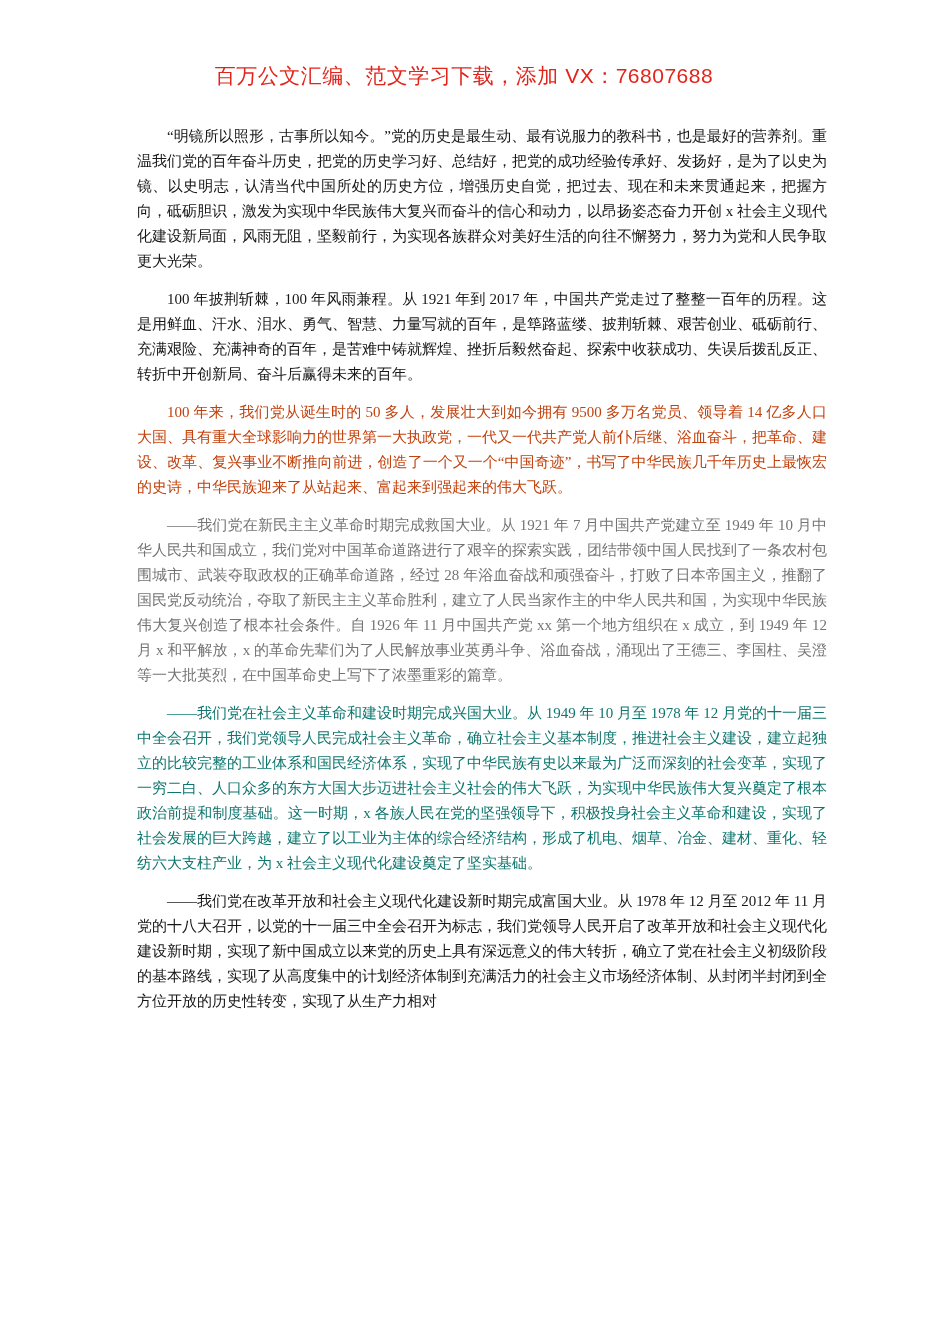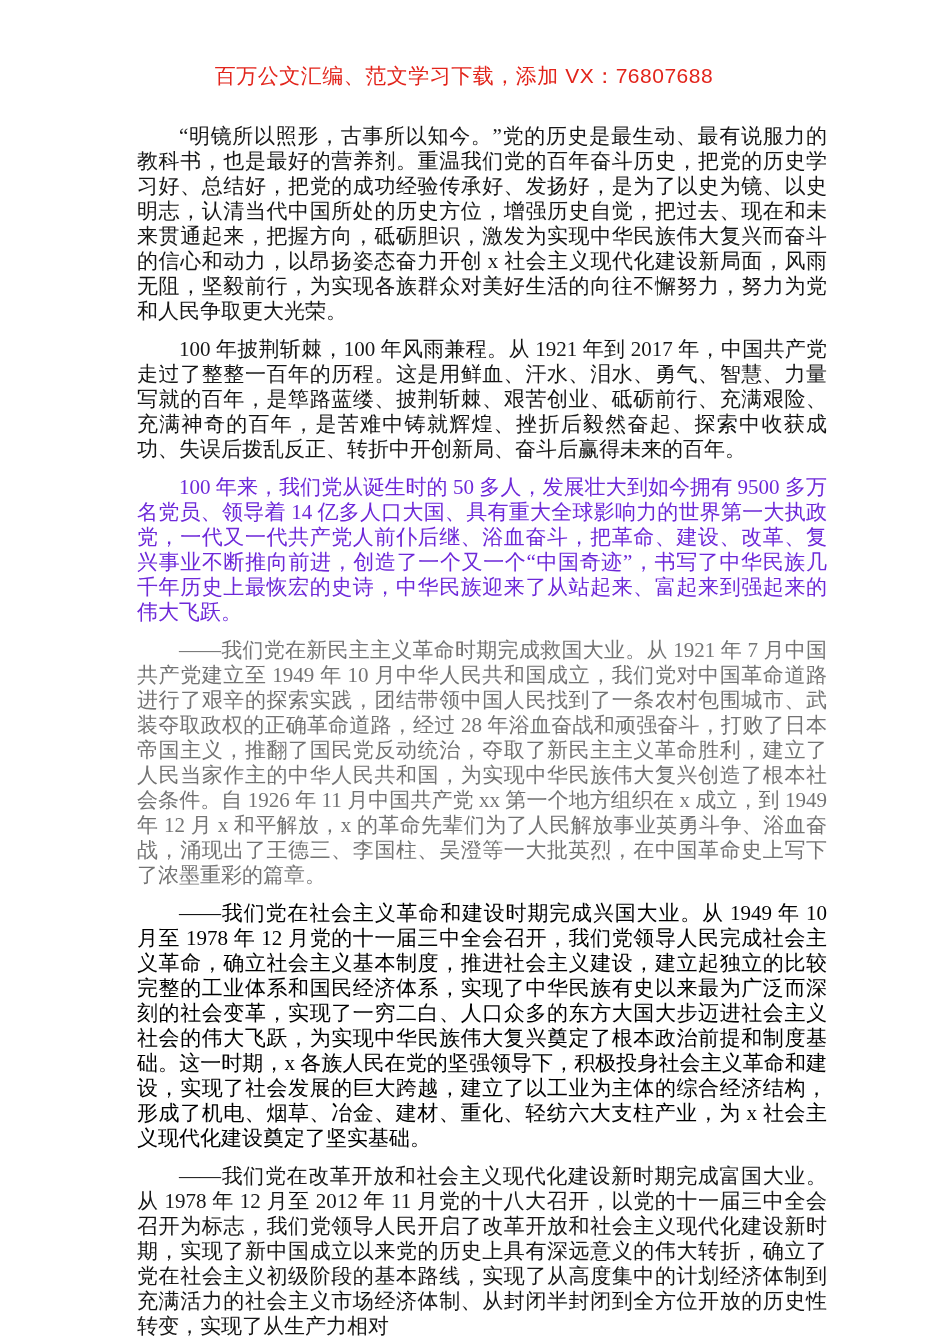--- a/index.html
+++ b/index.html
@@ -25,36 +25,36 @@
     letter-spacing: 0.5px;
   }
   .doc-body {
     position: absolute;
     top: 124px;
     left: 137px;
     width: 690px;
   }
   .para {
     margin: 0 0 13px 0;
-    font-size: 21px;
+    font-size: 15px;
     line-height: 25px;
     color: #161616;
     text-align: justify;
     text-indent: 2em;
     word-break: break-all;
     font-family: "Liberation Serif", "DejaVu Serif", serif;
   }
   .para:last-child { margin-bottom: 0; }
 </style>
 </head>
 <body>
 
 <div class="page">
   <div class="watermark" style="color: rgb(226, 36, 27);">百万公文汇编、范文学习下载，添加 VX：76807688</div>
   <div class="doc-body">
       <p class="para" style="color: rgb(22, 22, 22);">“明镜所以照形，古事所以知今。”党的历史是最生动、最有说服力的教科书，也是最好的营养剂。重温我们党的百年奋斗历史，把党的历史学习好、总结好，把党的成功经验传承好、发扬好，是为了以史为镜、以史明志，认清当代中国所处的历史方位，增强历史自觉，把过去、现在和未来贯通起来，把握方向，砥砺胆识，激发为实现中华民族伟大复兴而奋斗的信心和动力，以昂扬姿态奋力开创 x 社会主义现代化建设新局面，风雨无阻，坚毅前行，为实现各族群众对美好生活的向往不懈努力，努力为党和人民争取更大光荣。</p>
       <p class="para" style="color: rgb(22, 22, 22);">100 年披荆斩棘，100 年风雨兼程。从 1921 年到 2017 年，中国共产党走过了整整一百年的历程。这是用鲜血、汗水、泪水、勇气、智慧、力量写就的百年，是筚路蓝缕、披荆斩棘、艰苦创业、砥砺前行、充满艰险、充满神奇的百年，是苦难中铸就辉煌、挫折后毅然奋起、探索中收获成功、失误后拨乱反正、转折中开创新局、奋斗后赢得未来的百年。</p>
-      <p class="para" style="color: #6d28d9;">100 年来，我们党从诞生时的 50 多人，发展壮大到如今拥有 9500 多万名党员、领导着 14 亿多人口大国、具有重大全球影响力的世界第一大执政党，一代又一代共产党人前仆后继、浴血奋斗，把革命、建设、改革、复兴事业不断推向前进，创造了一个又一个“中国奇迹”，书写了中华民族几千年历史上最恢宏的史诗，中华民族迎来了从站起来、富起来到强起来的伟大飞跃。</p>
+      <p class="para" style="color: #c2410c;">100 年来，我们党从诞生时的 50 多人，发展壮大到如今拥有 9500 多万名党员、领导着 14 亿多人口大国、具有重大全球影响力的世界第一大执政党，一代又一代共产党人前仆后继、浴血奋斗，把革命、建设、改革、复兴事业不断推向前进，创造了一个又一个“中国奇迹”，书写了中华民族几千年历史上最恢宏的史诗，中华民族迎来了从站起来、富起来到强起来的伟大飞跃。</p>
       <p class="para" style="color: #737373;">——我们党在新民主主义革命时期完成救国大业。从 1921 年 7 月中国共产党建立至 1949 年 10 月中华人民共和国成立，我们党对中国革命道路进行了艰辛的探索实践，团结带领中国人民找到了一条农村包围城市、武装夺取政权的正确革命道路，经过 28 年浴血奋战和顽强奋斗，打败了日本帝国主义，推翻了国民党反动统治，夺取了新民主主义革命胜利，建立了人民当家作主的中华人民共和国，为实现中华民族伟大复兴创造了根本社会条件。自 1926 年 11 月中国共产党 xx 第一个地方组织在 x 成立，到 1949 年 12 月 x 和平解放，x 的革命先辈们为了人民解放事业英勇斗争、浴血奋战，涌现出了王德三、李国柱、吴澄等一大批英烈，在中国革命史上写下了浓墨重彩的篇章。</p>
-      <p class="para" style="color: #000000;">——我们党在社会主义革命和建设时期完成兴国大业。从 1949 年 10 月至 1978 年 12 月党的十一届三中全会召开，我们党领导人民完成社会主义革命，确立社会主义基本制度，推进社会主义建设，建立起独立的比较完整的工业体系和国民经济体系，实现了中华民族有史以来最为广泛而深刻的社会变革，实现了一穷二白、人口众多的东方大国大步迈进社会主义社会的伟大飞跃，为实现中华民族伟大复兴奠定了根本政治前提和制度基础。这一时期，x 各族人民在党的坚强领导下，积极投身社会主义革命和建设，实现了社会发展的巨大跨越，建立了以工业为主体的综合经济结构，形成了机电、烟草、冶金、建材、重化、轻纺六大支柱产业，为 x 社会主义现代化建设奠定了坚实基础。</p>
+      <p class="para" style="color: #0f766e;">——我们党在社会主义革命和建设时期完成兴国大业。从 1949 年 10 月至 1978 年 12 月党的十一届三中全会召开，我们党领导人民完成社会主义革命，确立社会主义基本制度，推进社会主义建设，建立起独立的比较完整的工业体系和国民经济体系，实现了中华民族有史以来最为广泛而深刻的社会变革，实现了一穷二白、人口众多的东方大国大步迈进社会主义社会的伟大飞跃，为实现中华民族伟大复兴奠定了根本政治前提和制度基础。这一时期，x 各族人民在党的坚强领导下，积极投身社会主义革命和建设，实现了社会发展的巨大跨越，建立了以工业为主体的综合经济结构，形成了机电、烟草、冶金、建材、重化、轻纺六大支柱产业，为 x 社会主义现代化建设奠定了坚实基础。</p>
       <p class="para" style="color: rgb(22, 22, 22);">——我们党在改革开放和社会主义现代化建设新时期完成富国大业。从 1978 年 12 月至 2012 年 11 月党的十八大召开，以党的十一届三中全会召开为标志，我们党领导人民开启了改革开放和社会主义现代化建设新时期，实现了新中国成立以来党的历史上具有深远意义的伟大转折，确立了党在社会主义初级阶段的基本路线，实现了从高度集中的计划经济体制到充满活力的社会主义市场经济体制、从封闭半封闭到全方位开放的历史性转变，实现了从生产力相对</p>
     </div>
 </div>
 
 </body></html>

